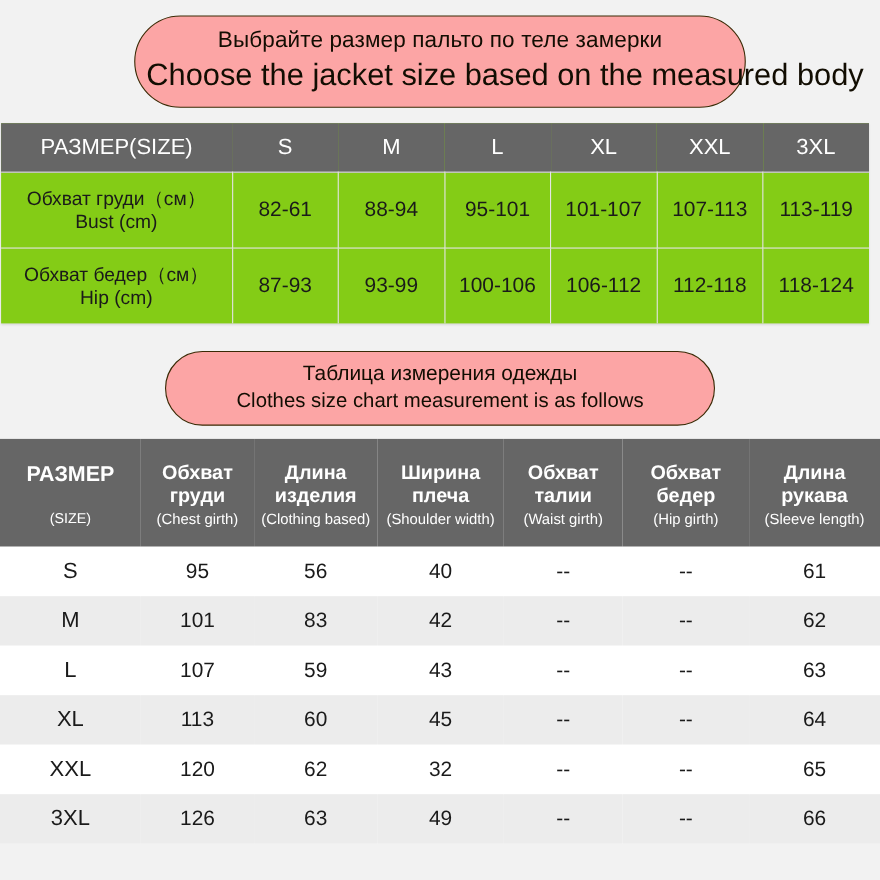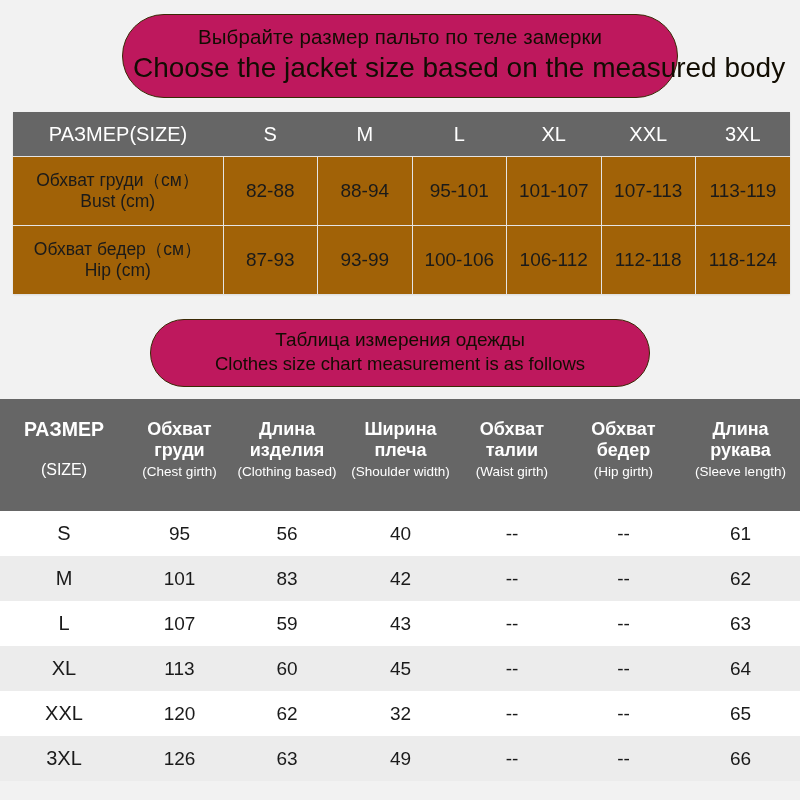--- a/index.html
+++ b/index.html
@@ -21,21 +21,21 @@
     background: #f2f2f2;
   }
 
   
   .banner-wrap {
     display: flex;
     justify-content: center;
     align-items: center;
   }
   .banner {
-    background: #be185d;
+    background: #fca5a5;
     border: 1.5px solid #3a2a05;
     border-radius: 999px;
     text-align: center;
     color: #120d02;
     line-height: 1.28;
     box-sizing: border-box;
   }
   .banner .line {
     display: block;
     white-space: nowrap;
@@ -57,22 +57,22 @@
   }
   #banner-mid .banner {
     width: 500px;
     padding: 8px 10px 10px;
     font-size: 19px;
   }
   #banner-mid .line-en { font-size: 18.5px; }
 
   
   .card {
-    margin: 14px 10px 0 13px;
-    background: #a16207;
+    margin: 14px 10px 0 1px;
+    background: #84cc16;
     box-shadow: 0 1px 2px rgba(0,0,0,0.10);
   }
   table {
     border-collapse: collapse;
     width: 100%;
     table-layout: fixed;
   }
   .t1 thead th {
     background: #666666;
     color: #ffffff;
@@ -113,38 +113,38 @@
     margin-top: 12px;
     width: 800px;
     background: #ffffff;
   }
   .t2 thead th {
     background: #666666;
     color: #ffffff;
     height: 96px;
     vertical-align: middle;
     text-align: center;
-    padding: 2px 2px 14px;
+    padding: 2px 2px 0;
     font-weight: bold;
     font-size: 17.5px;
     line-height: 1.16;
   }
   .t2 thead th .ru {
     display: block;
     font-weight: bold;
     font-size: 18px;
   }
   .t2 thead th .en {
     display: block;
     font-weight: normal;
     font-size: 13.5px;
     margin-top: 3px;
   }
   .t2 thead th.sizecol .ru { font-size: 19.5px; }
-  .t2 thead th.sizecol .en { font-size: 16px; margin-top: 20px; }
+  .t2 thead th.sizecol .en { font-size: 13px; margin-top: 20px; }
 
   .t2 tbody td {
     height: 43px;
     text-align: center;
     vertical-align: middle;
     font-size: 19px;
     color: #1a1a1a;
     background: #ffffff;
   }
   .t2 tbody tr.alt td { background: #ececec; }
@@ -174,21 +174,21 @@
           <th>XXL</th>
           <th>3XL</th>
         </tr>
       </thead>
       <tbody>
         <tr>
           <td class="lbl">
             <span class="ru">Обхват груди（см）</span>
             <span class="en">Bust (cm)</span>
           </td>
-          <td>82-88</td>
+          <td>82-61</td>
           <td>88-94</td>
           <td>95-101</td>
           <td>101-107</td>
           <td>107-113</td>
           <td>113-119</td>
         </tr>
         <tr>
           <td class="lbl">
             <span class="ru">Обхват бедер（см）</span>
             <span class="en">Hip (cm)</span>

